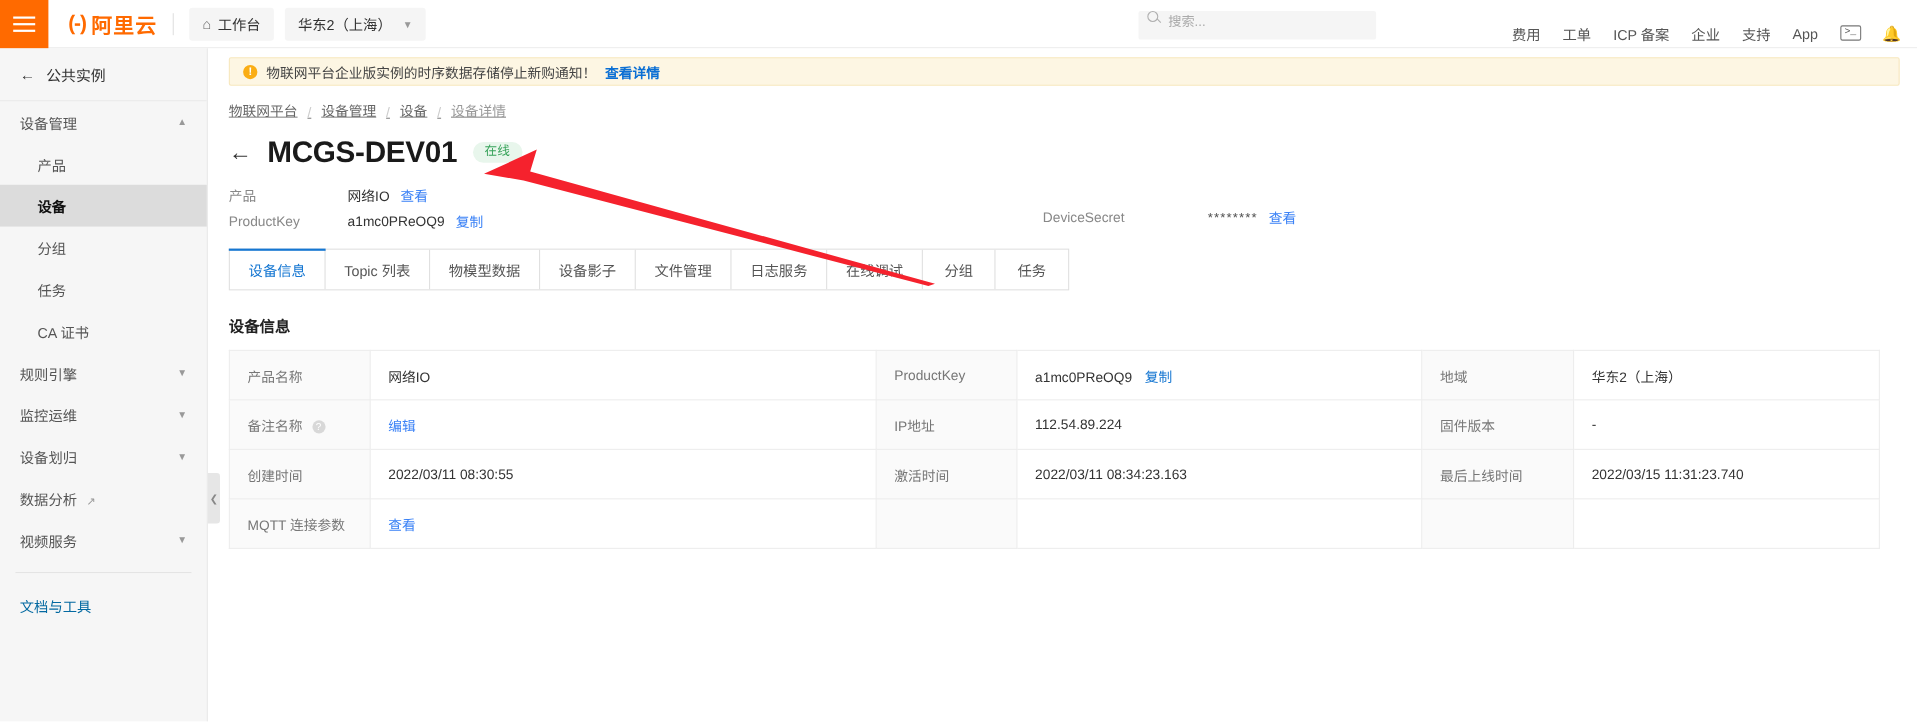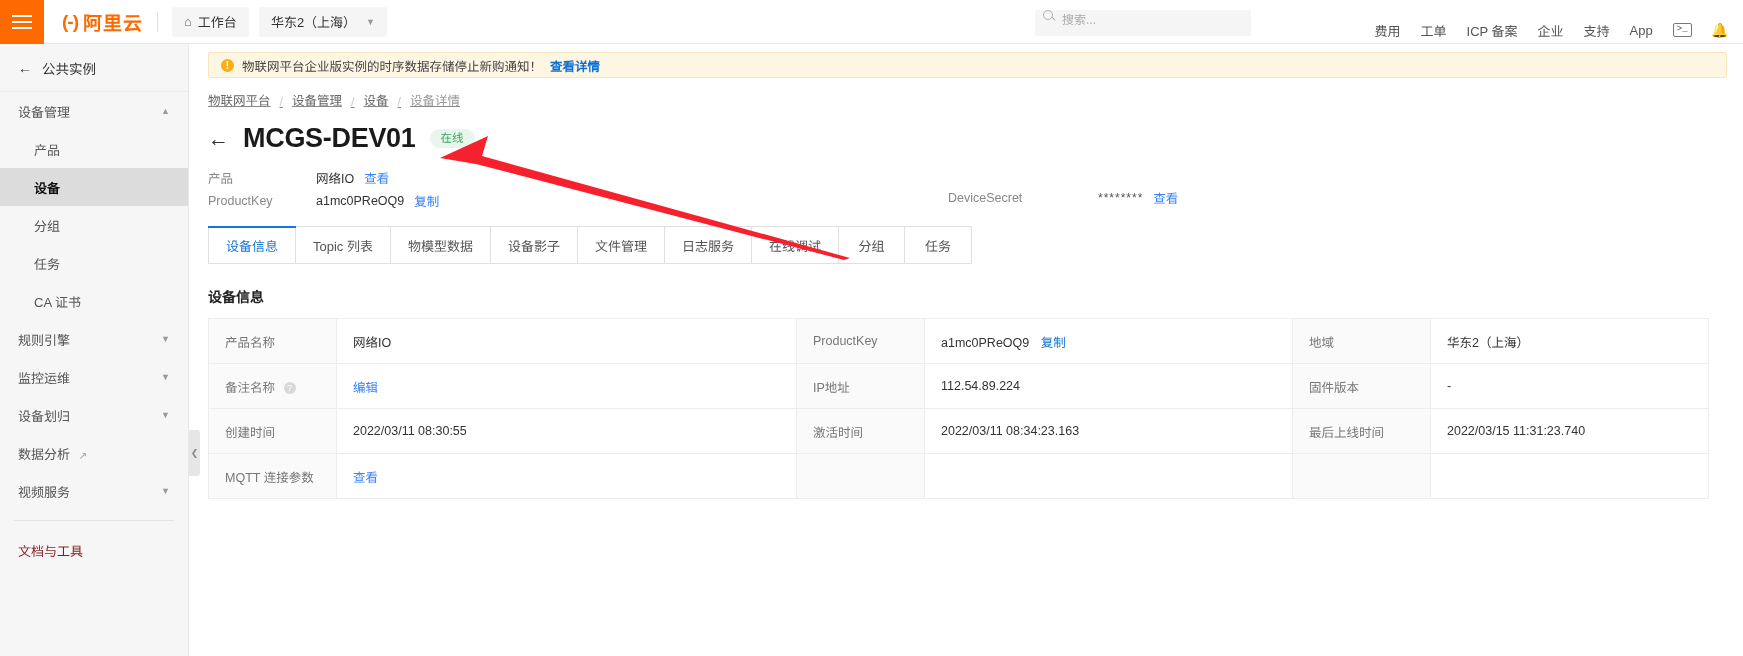--- a/index.html
+++ b/index.html
@@ -87,21 +87,21 @@
   }
   .side-group .caret { font-size: 9px; color: #999; }
   .side-item {
     height: 38px; display: flex; align-items: center;
     padding-left: 34px; cursor: pointer; color: #555;
   }
   .side-item.active { background: #dcdcdc; color: #111; font-weight: bold; }
   .side-sep { height: 1px; background: #e4e4e4; margin: 10px 14px; }
   .side-plain {
     height: 38px; display: flex; align-items: center;
-    padding-left: 18px; cursor: pointer; color: #7f1d1d;
+    padding-left: 18px; cursor: pointer; color: #0369a1;
   }
   .ext-icon { font-size: 10px; color: #999; margin-left: 5px; }
   .collapse-handle {
     position: absolute; left: 189px; top: 430px;
     width: 11px; height: 46px; background: #e6e6e6;
     border-radius: 0 3px 3px 0; cursor: pointer;
     display: flex; align-items: center; justify-content: center;
     font-size: 9px; color: #888; z-index: 5;
   }
 

